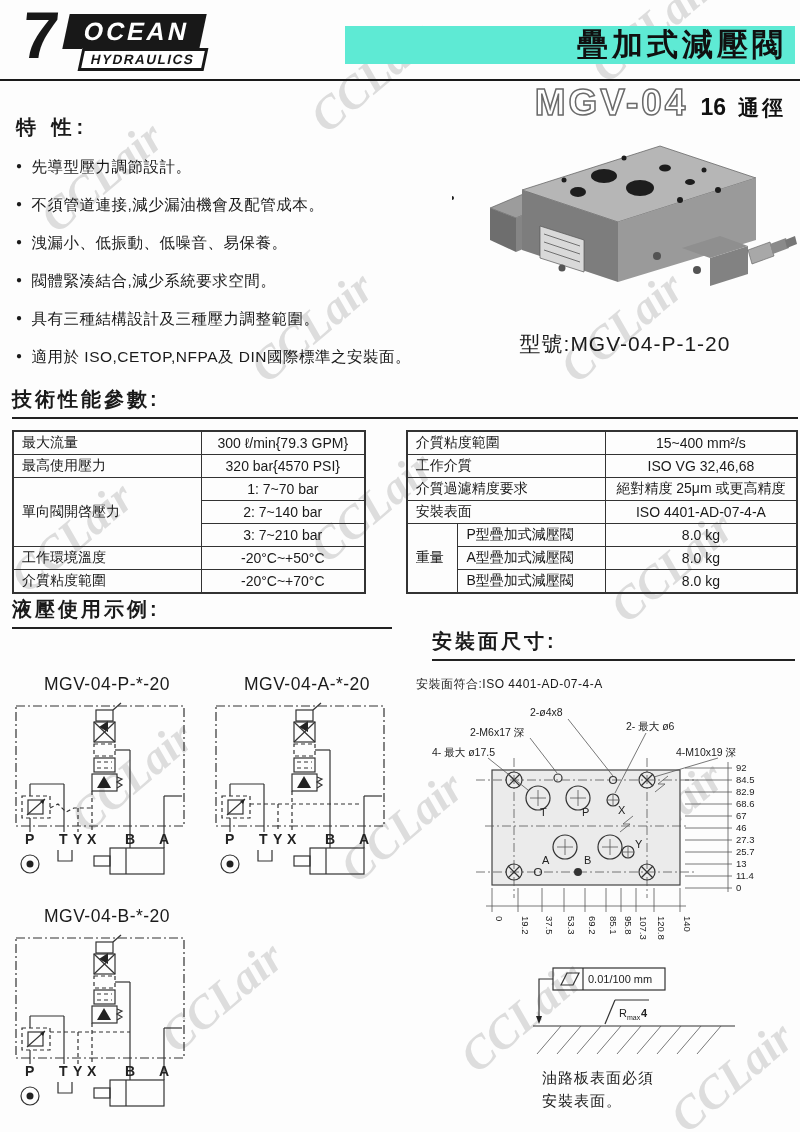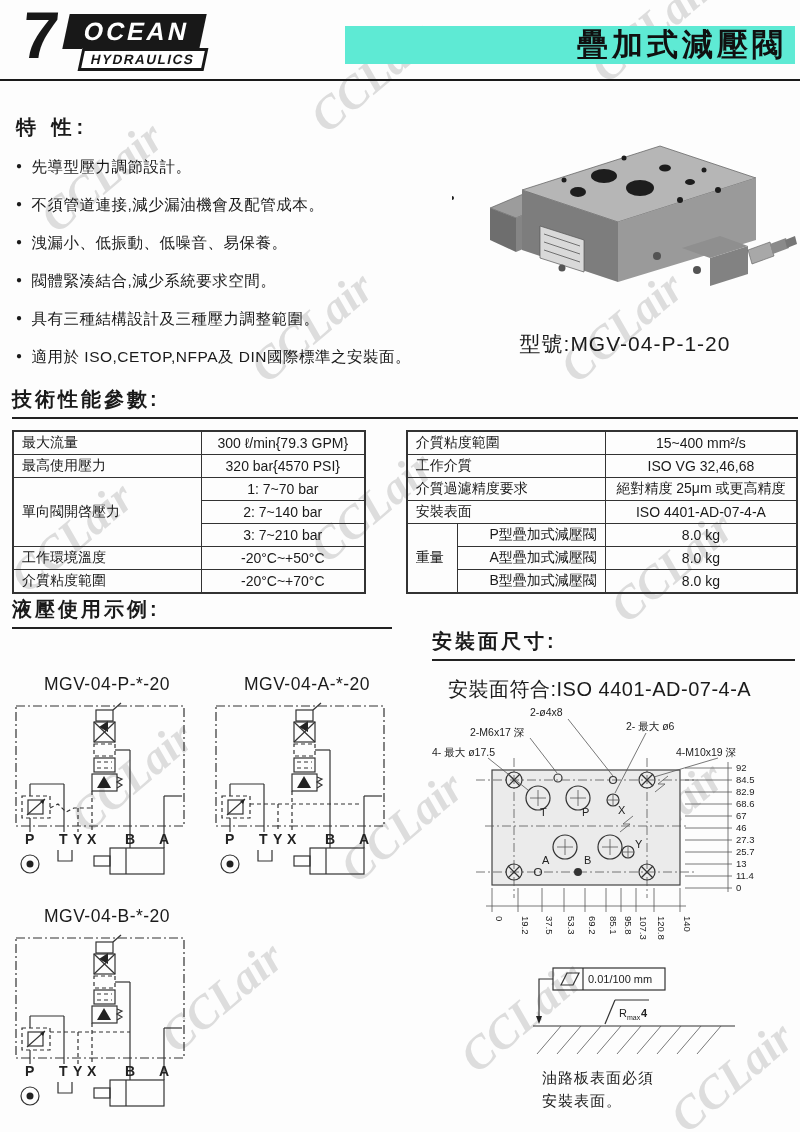--- a/index.html
+++ b/index.html
@@ -40,28 +40,28 @@
   .sechead{font-size:20px;font-weight:800;letter-spacing:3px;border-bottom:2px solid #222;padding-bottom:4px;}
   
   .specs{position:absolute;left:12px;top:386px;width:786px;}
   .tables{display:flex;gap:40px;margin-top:11px;}
   table.spec{border-collapse:collapse;border:2px solid #333;}
   table.spec td{border:1px solid #333;height:22px;font-size:14px;padding:0 8px;white-space:nowrap;}
   td.lbl{text-align:left;}
   td.val{text-align:center;}
   td.ctr{text-align:left;font-family:Liberation Serif, serif;}
   .tleft td.lbl{width:190px;}  .tleft td.val{width:150px;}
-  .tright td.w{width:38px;} .tright td.sub{width:148px;text-align:right;border-radius:7px;} .tright td.val2{width:178px;text-align:center;}
+  .tright td.w{width:38px;} .tright td.sub{width:148px;text-align:left;border-radius:7px;} .tright td.val2{width:178px;text-align:center;}
   
   .circuits-head{position:absolute;left:12px;top:596px;width:380px;}
   .ckt-title{position:absolute;font-size:17.5px;letter-spacing:0.5px;width:190px;text-align:center;}
   .ckt{position:absolute;width:190px;height:200px;}
   
   .mount-head{position:absolute;left:432px;top:628px;width:363px;}
-  .standard{position:absolute;left:448px;top:676px;font-size:20px;letter-spacing:0.5px;}
+  .standard{position:absolute;left:416px;top:676px;font-size:12px;letter-spacing:0.5px;}
   .mountsvg{position:absolute;left:430px;top:700px;}
   .finsvg{position:absolute;left:525px;top:962px;}
   .note{position:absolute;left:542px;top:1066px;font-size:15px;line-height:1.55;letter-spacing:1px;}
   
   .ln{stroke:#333;fill:none;stroke-width:1.2px;}
   .thin{stroke:#555;fill:none;stroke-width:0.8px;}
   .dd{stroke-dasharray:9 3 2 3;}
   .dsh{stroke-dasharray:4 3;}
   text.svgt{font-family:"Liberation Sans",sans-serif;fill:#222;}
   .pl{font-size:14px;font-weight:600;}
@@ -93,20 +93,25 @@
 
     <div class="logo">
       <span class="seven">7</span>
       <div class="ocean"><span>OCEAN</span></div>
       <div class="hyd"><span>HYDRAULICS</span></div>
     </div>
     <div class="titlebar">
       <span>疊加式減壓閥</span>
     </div>
     <div class="toprule"></div>
+    <div class="modelline">
+      <span class="mgv">MGV-04</span>
+      <span class="size16">16</span>
+      <span class="tongjing">通徑</span>
+    </div>
 
     <div class="features">
       <h2>特 性:</h2>
       <ul>
         <li>
             <span class="blt">●</span>
             <span>先導型壓力調節設計。</span>
           </li>
         <li>
             <span class="blt">●</span>

